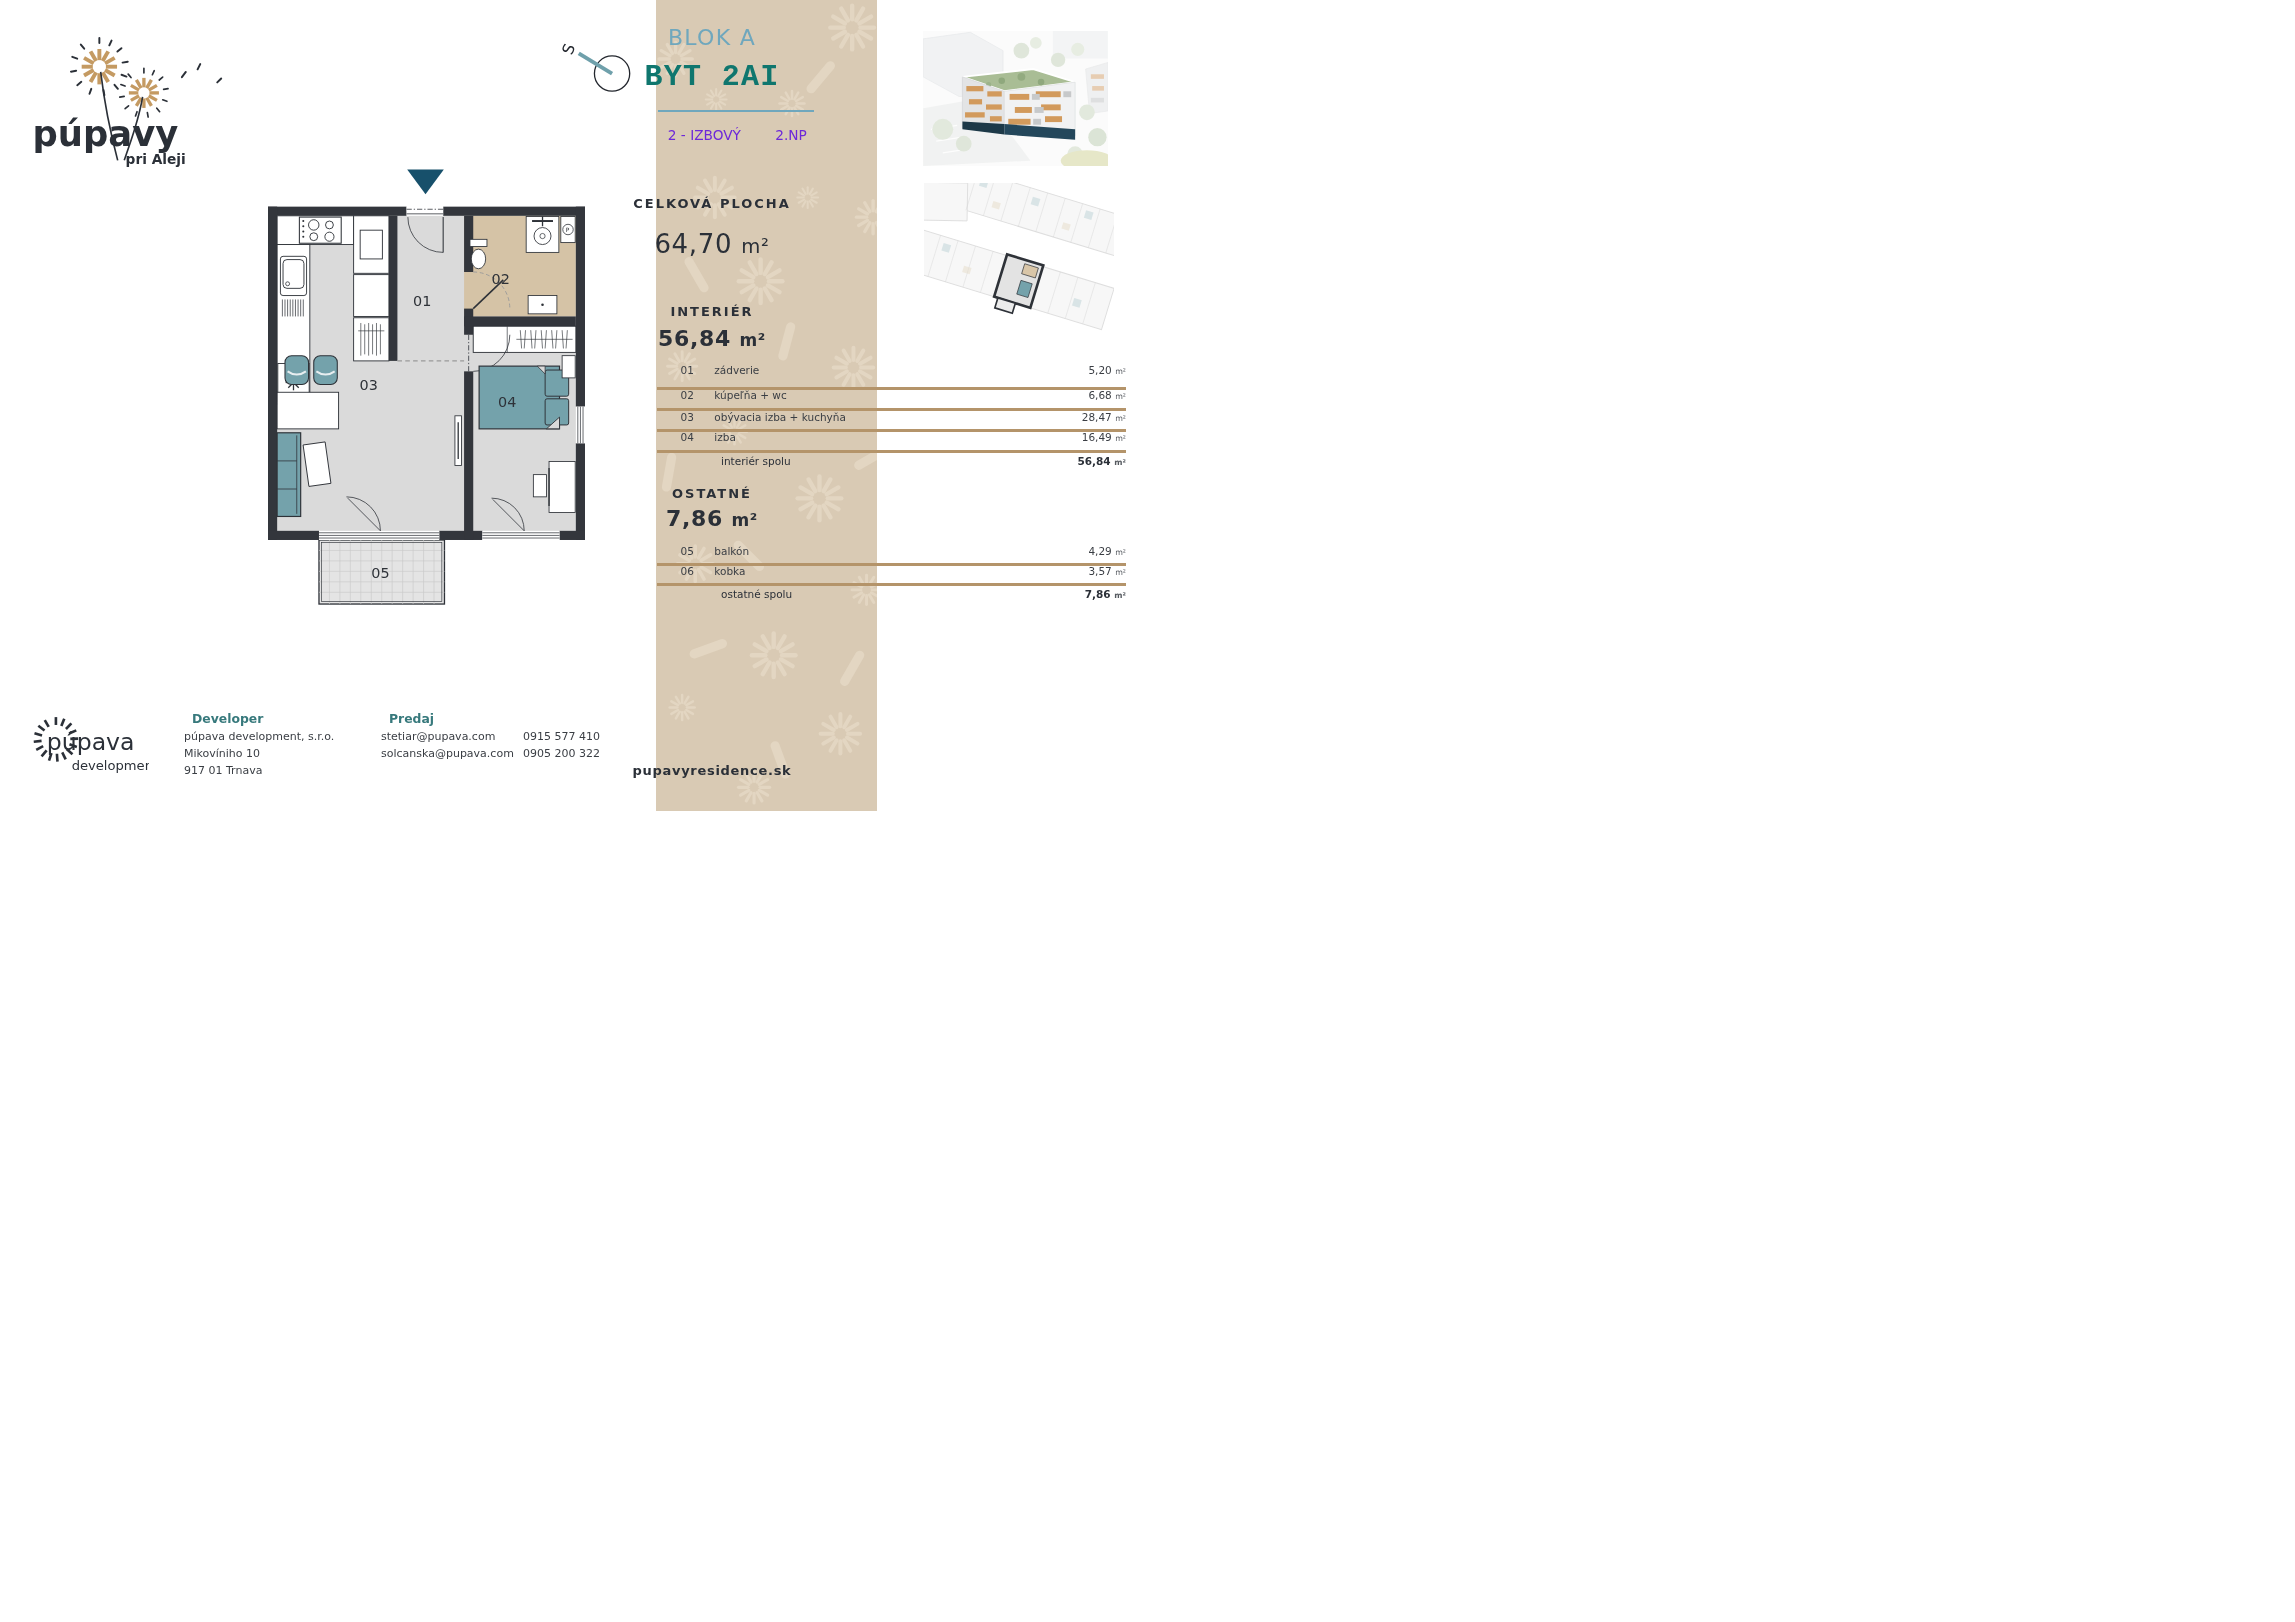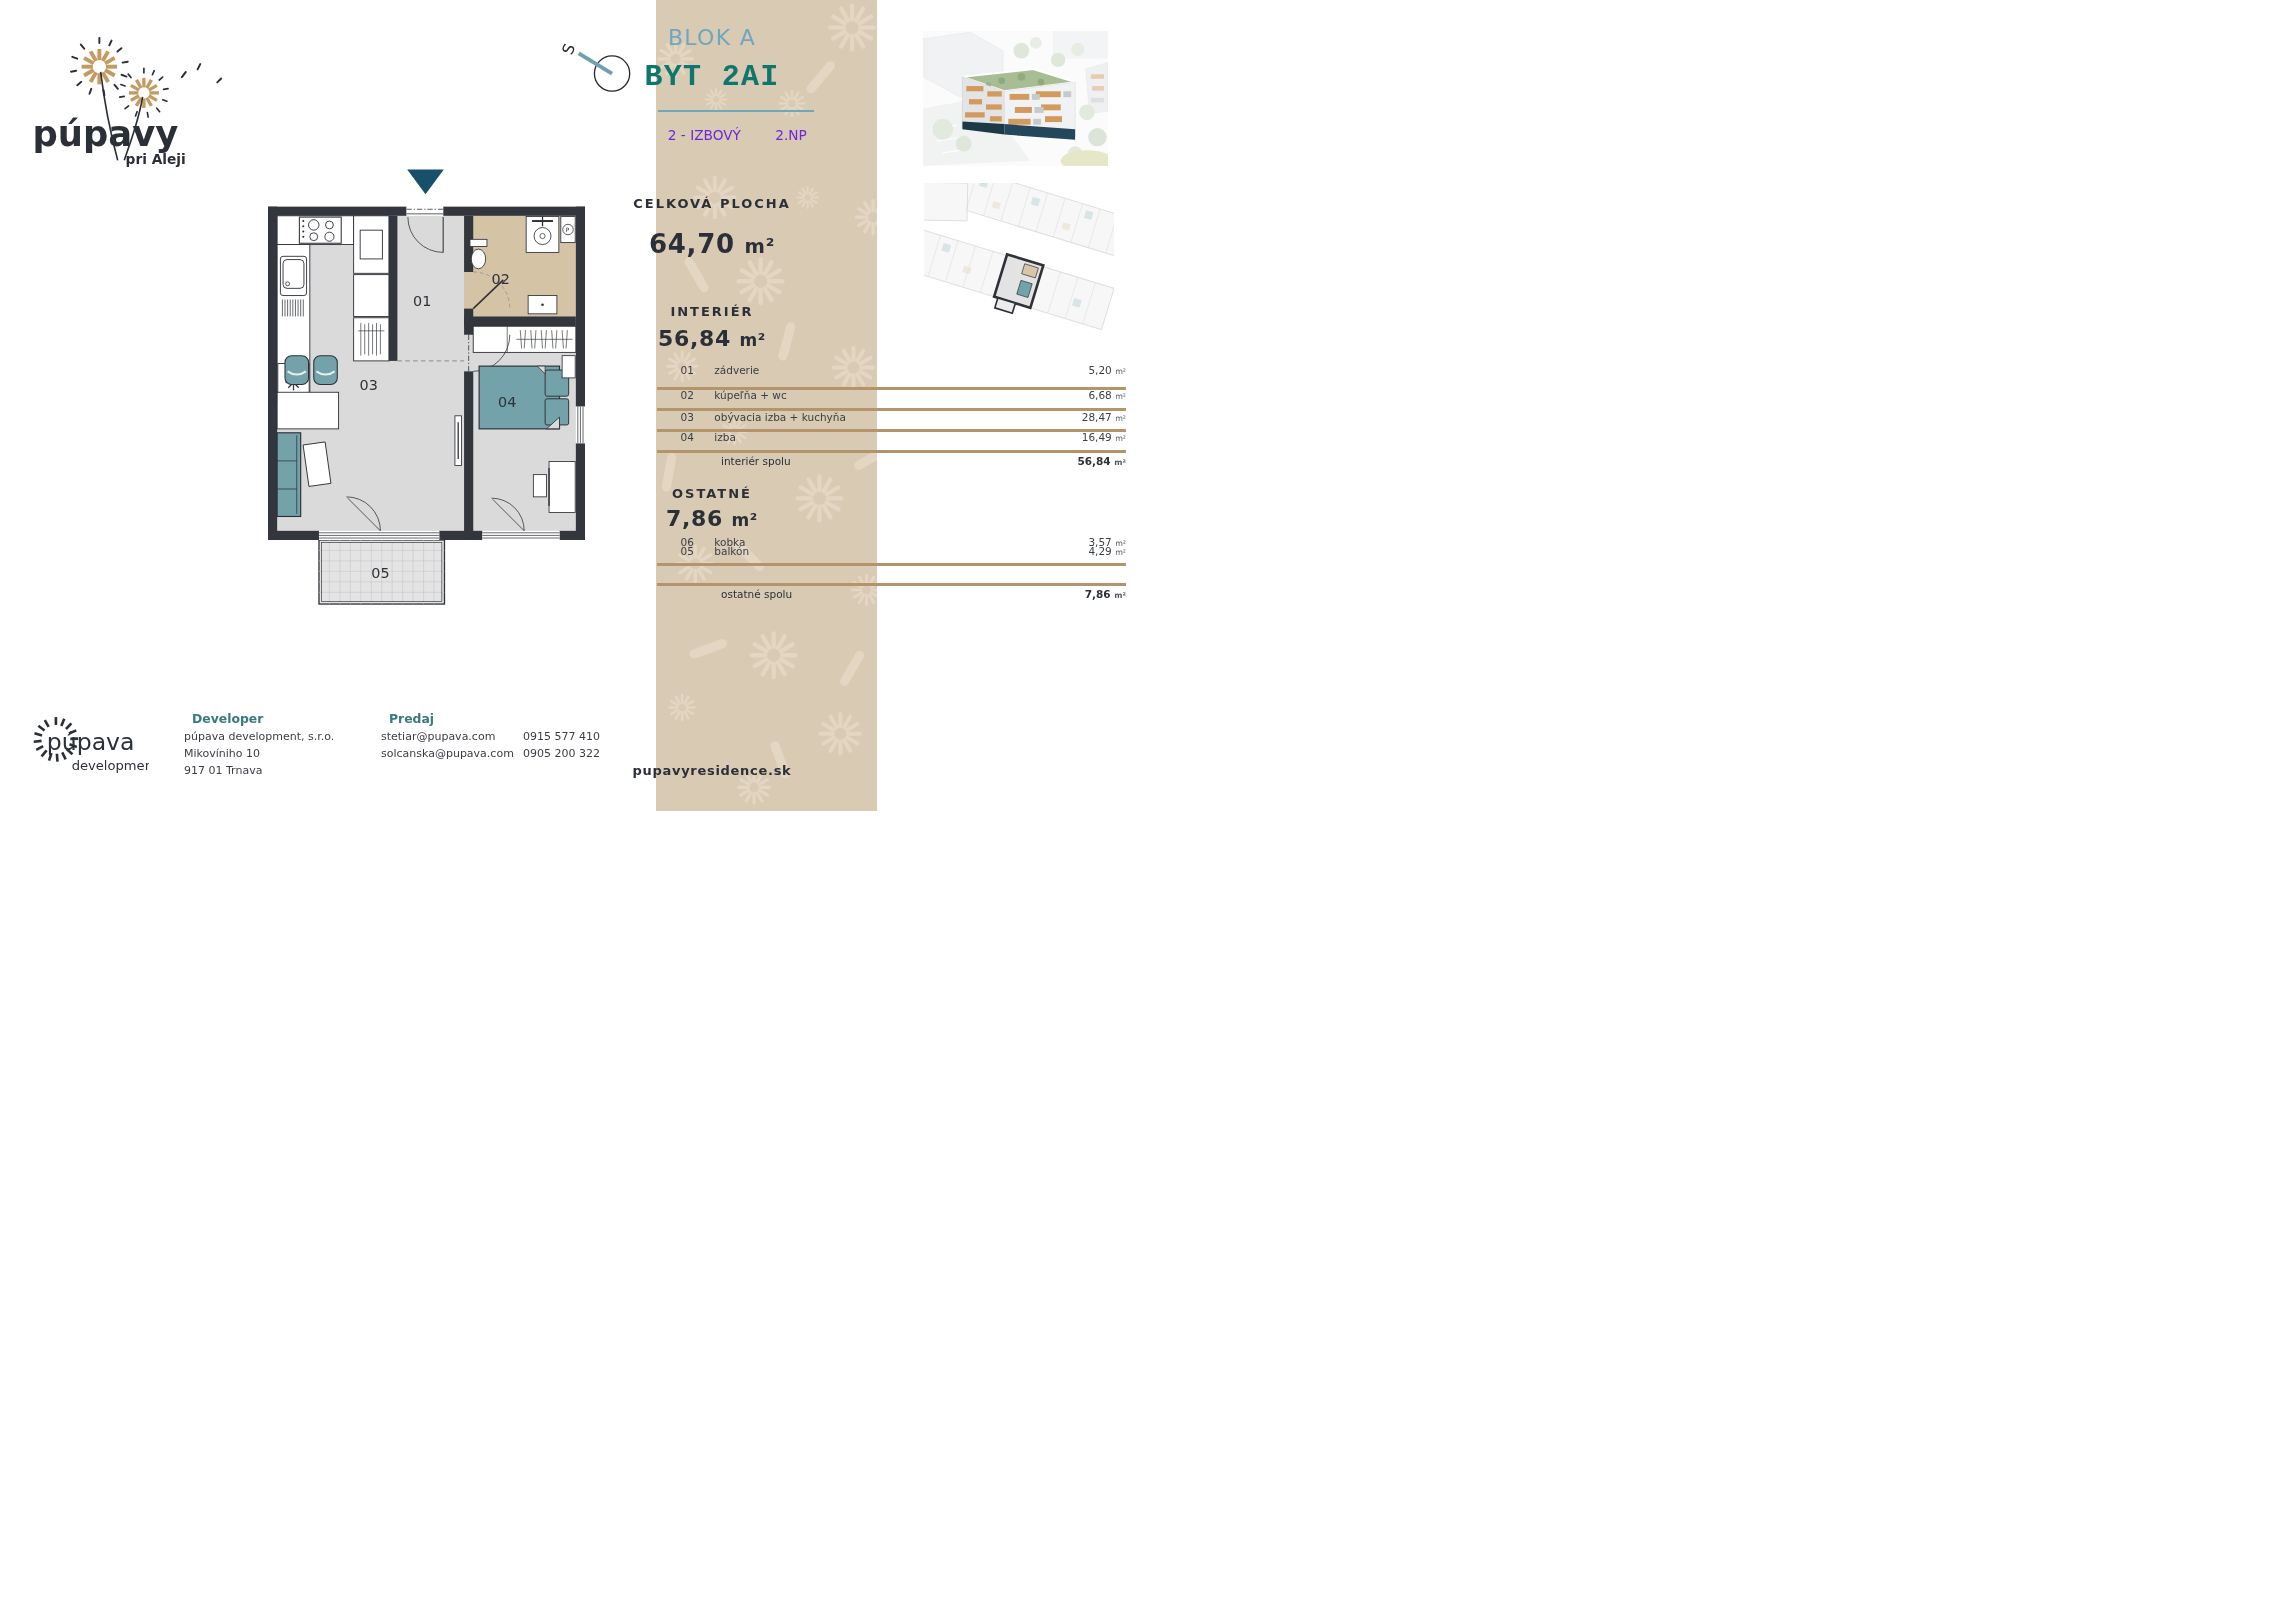--- a/index.html
+++ b/index.html
@@ -8,21 +8,21 @@
   .abs{position:absolute;}
   
   #panel{left:656px;top:0;width:221px;height:811px;background:#d9cab4;}
   .panel-center{left:632px;width:160px;text-align:center;}
   .blok-title{font-size:22px;font-weight:500;letter-spacing:1.3px;color:#6fa7bd;}
   .byt-title{font-size:30px;font-weight:800;letter-spacing:1.3px;color:#0f766e;font-family:Liberation Mono, monospace;}
   .divider{left:658px;top:110px;width:156px;height:2px;background:#6fa7bd;}
   .type-row{left:656px;top:127px;width:160px;display:flex;justify-content:space-between;
             padding:0 9.2px 0 11.8px;box-sizing:border-box;font-size:13.7px;color:#6d28d9;}
   .sec-label{font-size:13px;font-weight:700;letter-spacing:2px;color:#2b3038;}
-  .big-num{font-size:26px;font-weight:700;color:#2b3038;letter-spacing:0.7px;}
+  .big-num{font-size:26px;font-weight:400;color:#2b3038;letter-spacing:0.7px;}
   .big-num .big-unit{font-size:19.6px;}
   .mid-num{font-size:22px;font-weight:800;color:#2b3038;letter-spacing:0.7px;}
   .mid-num .big-unit{font-size:17px;}
   
   .hline{left:657px;right:22px;height:2.6px;background:#b4946a;}
   .room-row{left:657px;right:22px;height:14.4px;font-size:10.5px;color:#3a3e44;}
   .room-row .rnum{margin-left:23.6px;}
   .room-row .rname{margin-left:17px;}
   .room-row .rval{position:absolute;right:0;top:0;}
   .rval .u{font-size:7.9px;color:#55595f;}
@@ -401,21 +401,21 @@
   <div class="abs panel-center sec-label" style="top:486px">OSTATNÉ</div>
   <div class="abs panel-center mid-num" style="top:506px">
     <span>7,86</span> <span class="big-unit">m²</span>
   </div>
   <div class="abs room-row" style="top:545px">
     <span class="rnum">05</span>
     <span class="rname">balkón</span>
     <span class="rval"><span class="v">4,29</span> <span class="u">m²</span></span>
   </div>
   <div class="abs hline" style="top:563px"></div>
-  <div class="abs room-row" style="top:536px">
+  <div class="abs room-row" style="top:565px">
     <span class="rnum">06</span>
     <span class="rname">kobka</span>
     <span class="rval"><span class="v">3,57</span> <span class="u">m²</span></span>
   </div>
   <div class="abs hline" style="top:583px"></div>
   <div class="abs total-row" style="top:588px">
     <span class="rname">ostatné spolu</span>
     <span class="rval"><span>7,86</span> <span class="u">m²</span></span>
   </div>
 

